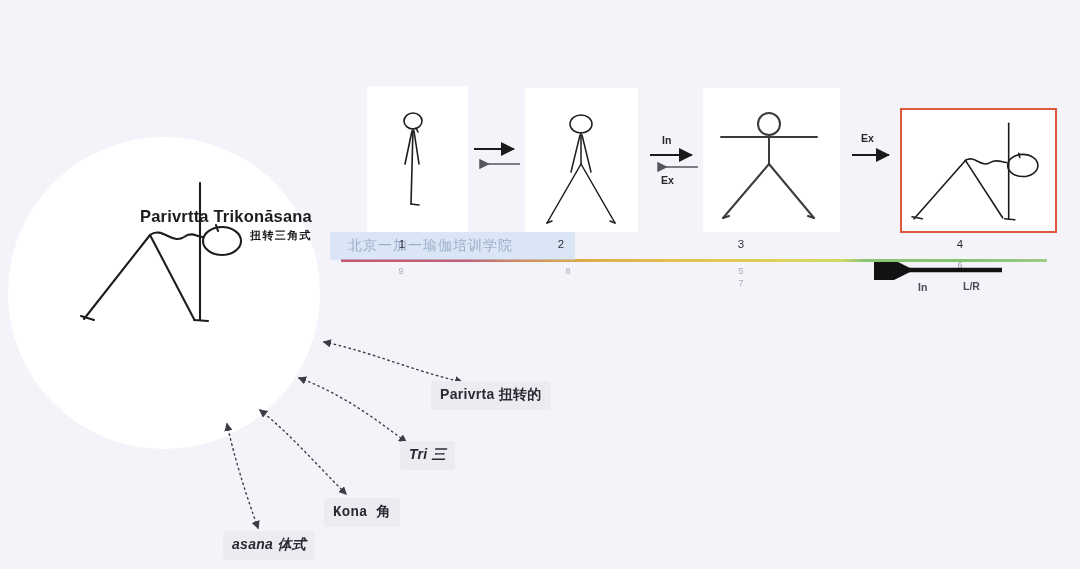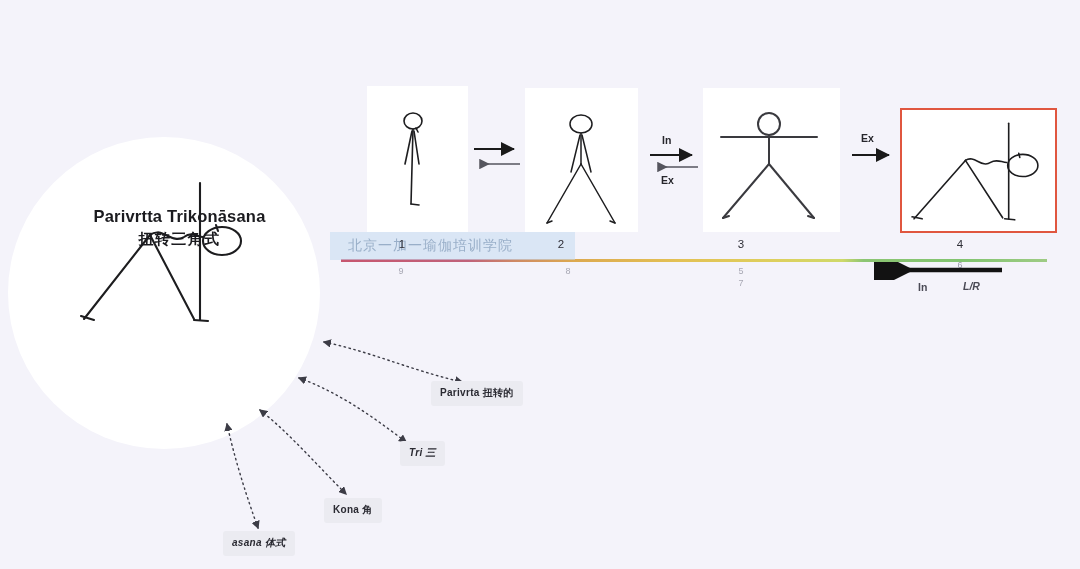--- a/index.html
+++ b/index.html
@@ -42,33 +42,33 @@
     top: 38px;
     width: 200px;
     height: 155px;
   }
 
   .hero-title-wrap {
     position: absolute;
     left: 0;
     top: 205px;
     width: 312px;
-    text-align: center;
+    text-align: right;
     z-index: 5;
     padding-left: 47px;
   }
   .hero-title-en {
     font-size: 16.5px;
     font-weight: 700;
     color: #1b1b1f;
     letter-spacing: 0.2px;
     line-height: 1.35;
   }
   .hero-title-cn {
-    font-size: 15px;
+    font-size: 11px;
     font-weight: 700;
     color: #1b1b1f;
     letter-spacing: 1.4px;
     line-height: 1.4;
     margin-top: 1px;
   }
 
   
   .panel {
     position: absolute;
@@ -176,46 +176,46 @@
     z-index: 4;
   }
   .ra-lbl {
     position: absolute;
     font-size: 10.5px;
     color: #4a4a55;
     font-weight: 600;
     z-index: 4;
   }
   #ra-in { left: 918px; top: 281px; }
-  #ra-lr { left: 963px; top: 280px; font-style: italic; }
+  #ra-lr { left: 963px; top: 280px; }
 
   
   #callout-svg {
     position: absolute;
     left: 0; top: 0;
     width: 1080px; height: 569px;
     z-index: 5;
     pointer-events: none;
   }
 
   .chip {
     position: absolute;
     background: #ebebf1;
     border-radius: 3px;
     padding: 5px 9px 6px 9px;
-    font-size: 10px;
+    font-size: 14px;
     color: #2a2a32;
     font-weight: 600;
     letter-spacing: 0.3px;
     white-space: nowrap;
     z-index: 6;
   }
   #chip-parivrta { left: 431px; top: 381px; }
   #chip-tri      { left: 400px; top: 441px; font-style: italic; }
-  #chip-kona     { left: 324px; top: 498px; }
+  #chip-kona     { left: 324px; top: 498px; font-family: Liberation Mono, monospace; }
   #chip-asana    { left: 223px; top: 531px; font-style: italic; }
 </style>
 </head>
 <body>
 
 <div id="stage">
 
   <div class="timeline-line"></div>
 
   <div class="watermark"></div>

